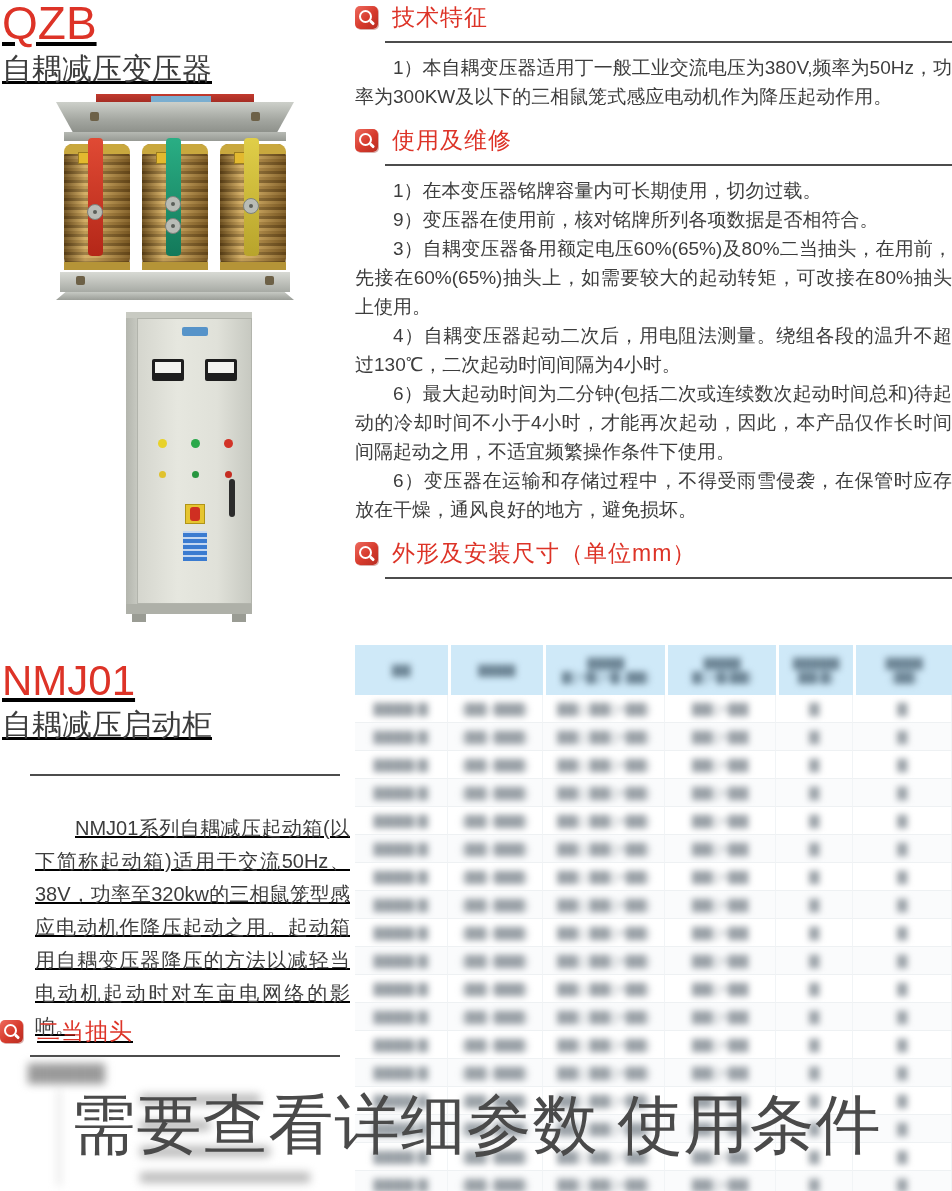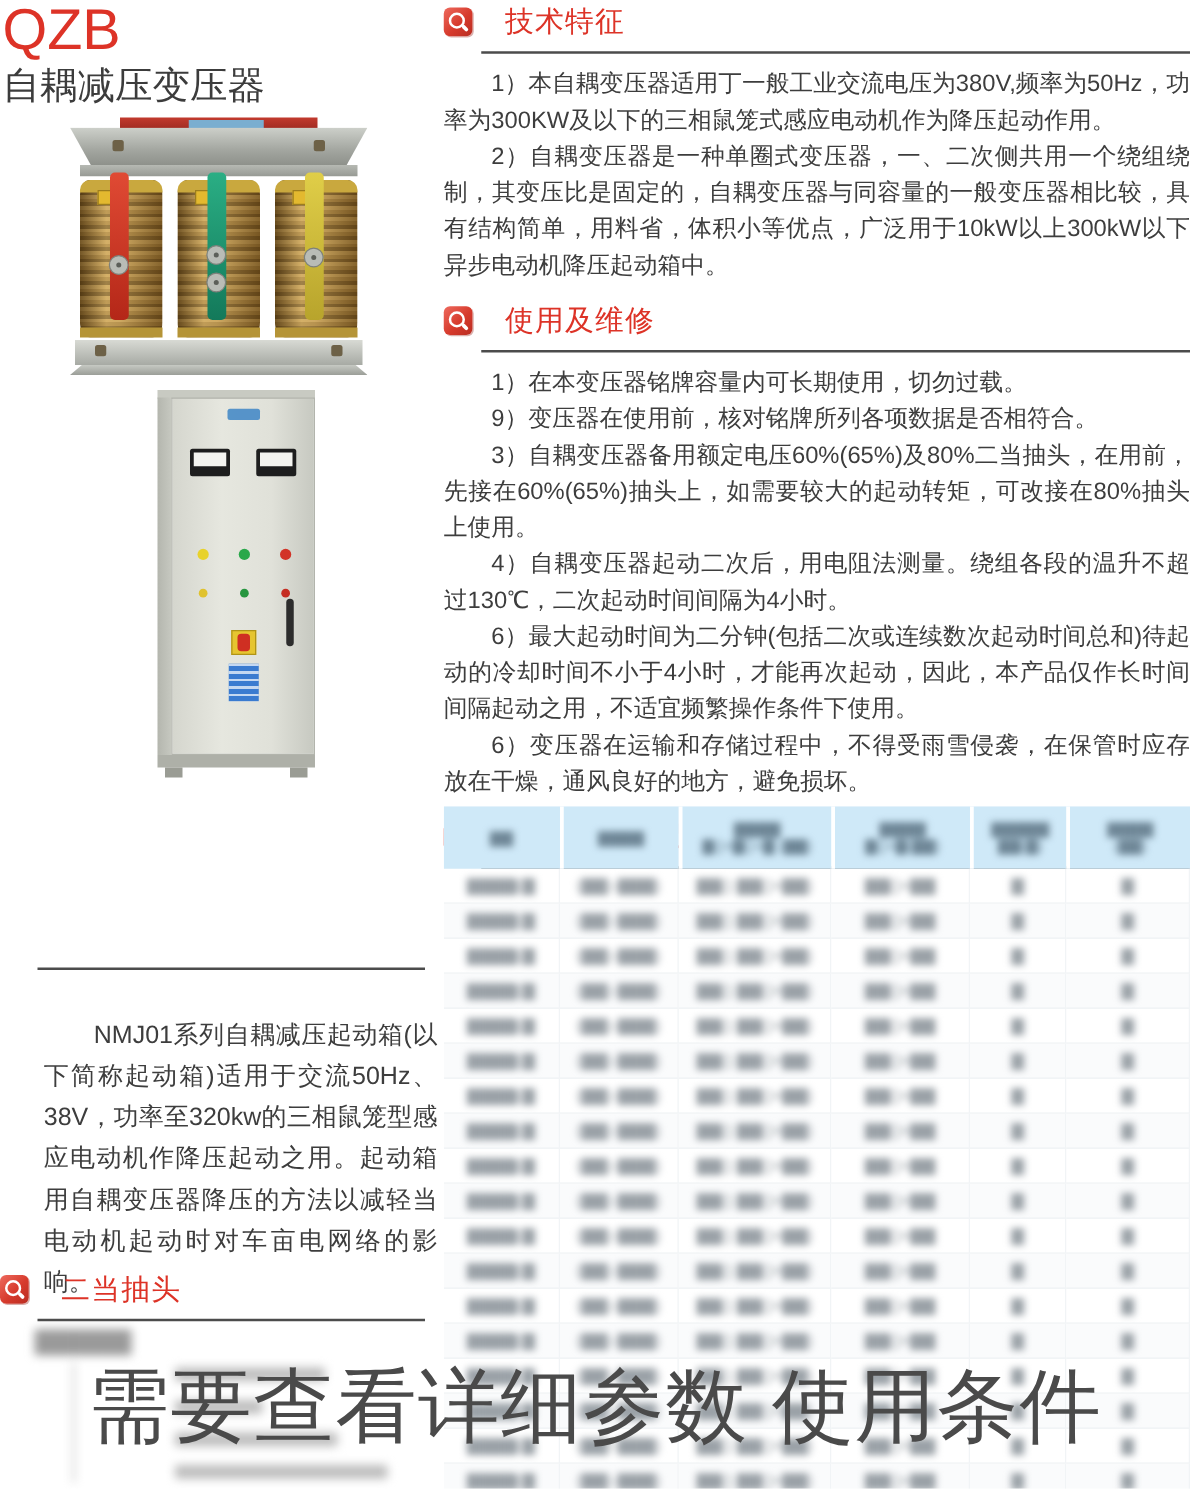--- a/index.html
+++ b/index.html
@@ -8,21 +8,21 @@
 
   
   #left-col{position:absolute;left:0;top:0;width:352px;height:1191px;}
   #right-col{position:absolute;left:355px;top:2px;width:597px;height:1189px;}
 
   
   .prod-code{color:#dd3327;font-size:46px;font-weight:500;line-height:1;letter-spacing:0;}
   .prod-name{color:#3c3c3c;font-size:30px;font-weight:400;line-height:1.1;margin-top:6px;}
 
   
-  .section-head{display:flex;align-items:center;gap:26px;}
+  .section-head{display:flex;align-items:center;gap:14px;}
   .mag-icon{width:23px;height:23px;flex:0 0 23px;border-radius:5px;position:relative;
     background:linear-gradient(135deg,#ee6a5e 0%,#d63a2c 55%,#b92d22 100%);
     box-shadow:1px 1px 0 rgba(150,30,20,.35);}
   .mag-icon::before{content:"";position:absolute;left:4px;top:4px;width:9px;height:9px;border:2.5px solid #fff;border-radius:50%;}
   .mag-icon::after{content:"";position:absolute;left:14px;top:15px;width:6px;height:3px;background:#fff;transform:rotate(45deg);border-radius:2px;}
   .section-title{color:#dd3327;font-size:23px;font-weight:500;letter-spacing:1px;}
   .rule{height:2px;background:#4c4c4c;margin-top:8px;}
 
   
   .para{color:#3d3d3d;text-align:justify;text-indent:2em;margin:0;}
@@ -39,21 +39,21 @@
   th{background:#cfe9f8;color:#6e8696;font-size:12px;font-weight:400;height:50px;
      border-left:3px solid #fff;vertical-align:middle;text-align:center;padding:2px;}
   th:first-child{border-left:none;}
   td{color:#9aa1a7;font-size:13px;height:28px;text-align:center;vertical-align:middle;
      border-bottom:1px solid #eef1f3;border-right:1px solid #f1f4f6;padding:0 2px;white-space:nowrap;overflow:hidden;}
   tbody tr:nth-child(even) td{background:#fafbfc;}
   .blurred{filter:blur(3px);}
   .blurred-strong{filter:blur(4px);}
 
   
-  .abs{position:absolute;}
+  .abs{position:absolute;text-decoration:underline;}
 
   
   #transformer-photo{left:56px;top:86px;width:238px;height:214px;}
   .t-red{position:absolute;left:40px;right:40px;top:8px;height:14px;background:linear-gradient(#c23a2e,#8f241c);}
   .t-blue{position:absolute;left:95px;top:10px;width:60px;height:10px;background:#7aaed0;}
   .t-topbar{position:absolute;left:0;right:0;top:16px;height:30px;
     background:linear-gradient(#cdd0ca,#a3a6a0 60%,#8e918b);
     clip-path:polygon(0 0,100% 0,93% 100%,7% 100%);}
   .t-bolt{position:absolute;width:9px;height:9px;background:#6d6147;border-radius:2px;top:26px;}
   .t-shelf{position:absolute;left:8px;right:8px;top:46px;height:9px;background:linear-gradient(#b6b9b3,#979a94);}
@@ -155,20 +155,24 @@
         <div class="lamp" style="left:87px;top:152px;width:7px;height:7px;background:#c52d22;"></div>
         <div class="cab-rotary"></div>
         <div class="cab-label"></div>
         <div class="cab-handle"></div>
       </div>
       <div class="cab-base"></div>
       <div class="cab-feet" style="left:14px;"></div>
       <div class="cab-feet" style="right:12px;"></div>
     </div>
 
+    <div class="abs" style="left:2px;top:660px;">
+      <div class="prod-code" style="font-size:42px;">NMJ01</div>
+      <div class="prod-name">自耦减压启动柜</div>
+    </div>
 
     <div class="abs" style="left:0;top:766px;width:340px;">
       <div class="rule" style="margin-left:30px;"></div>
     </div>
 
     <div class="abs" style="left:0;top:812px;width:350px;">
         <p class="para">NMJ01系列自耦减压起动箱(以下简称起动箱)适用于交流50Hz、38V，功率至320kw的三相鼠笼型感应电动机作降压起动之用。起动箱用自耦变压器降压的方法以减轻当电动机起动时对车亩电网络的影响。</p>
       </div>
 
     <div class="abs" style="left:0;top:1016px;width:340px;">
@@ -192,21 +196,20 @@
   <div id="right-col" class="rt">
 
     <div class="rt-section">
       <div class="section-head">
         <span class="mag-icon"></span>
         <span class="section-title">技术特征</span>
       </div>
       <div class="rule" style="margin-left:30px;"></div>
       <div class="rt-body">
           <p class="para">1）本自耦变压器适用丁一般工业交流电压为380V,频率为50Hz，功率为300KW及以下的三相鼠笼式感应电动机作为降压起动作用。</p>
-          <p class="para">2）自耦变压器是一种单圈式变压器，一、二次侧共用一个绕组绕制，其变压比是固定的，自耦变压器与同容量的一般变压器相比较，具有结构简单，用料省，体积小等优点，广泛用于10kW以上300kW以下异步电动机降压起动箱中。</p>
         </div>
     </div>
 
     <div class="rt-section">
       <div class="section-head">
         <span class="mag-icon"></span>
         <span class="section-title">使用及维修</span>
       </div>
       <div class="rule" style="margin-left:30px;"></div>
       <div class="rt-body">

